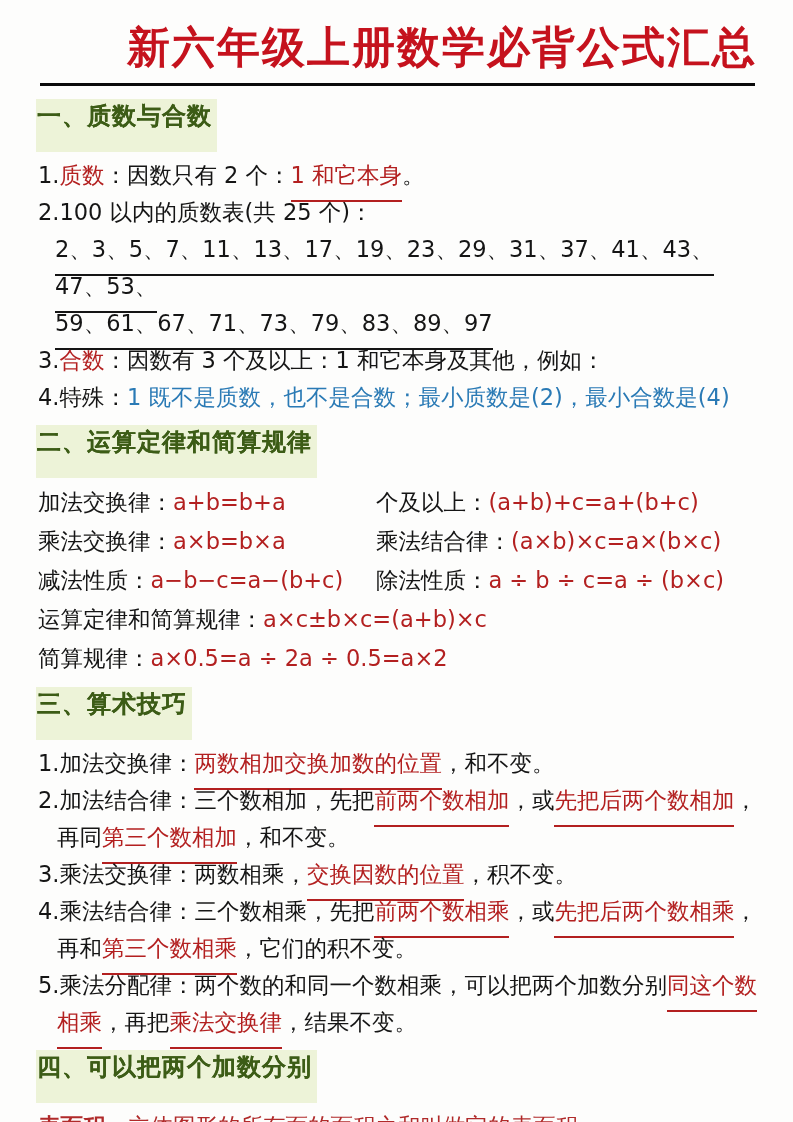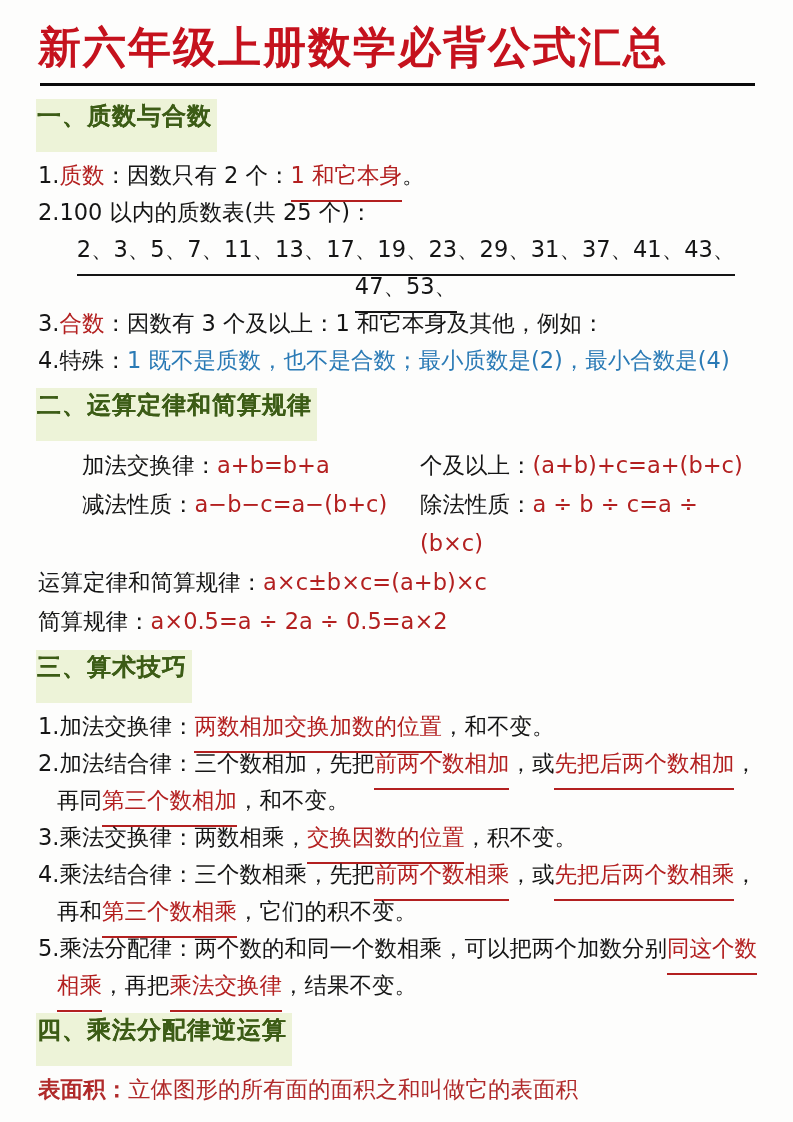--- a/index.html
+++ b/index.html
@@ -9,71 +9,76 @@
   }
   *{box-sizing:border-box;}
   html,body{margin:0;padding:0;}
   body{
     width:793px;height:1122px;background:#fdfdfc;overflow:hidden;
     font-family:"DejaVu Sans","Liberation Sans",sans-serif;
     color:var(--text-black);
   }
   .page{padding:22px 36px 0 38px;}
   .title{
-    text-align:left;font-family:"DejaVu Serif","Liberation Serif",serif;
+    text-align:right;font-family:"DejaVu Serif","Liberation Serif",serif;
     font-weight:bold;font-size:43px;line-height:1.2;color:var(--title-red);
     letter-spacing:2px;margin:0;
   }
   .divider{border:none;border-top:3.5px solid #0a0a0a;margin:9px 2px 4px 2px;}
   .sec-heading{
     display:inline-block;font-size:24px;font-weight:bold;letter-spacing:1px;
     color:var(--heading-green);background:var(--heading-highlight);
     padding:1px 5px 20px 1px;margin:9px 0 5px -2px;
     text-shadow:0 0 .4px var(--heading-green);
   }
   .line{font-size:22.5px;line-height:37px;margin:0;}
-  .indent{padding-left:17px;text-align:center;}
+  .indent{padding-left:17px;}
   .hang{padding-left:19px;text-indent:-19px;}
   .red{color:var(--content-red);}
   .blue{color:var(--note-blue);}
   .darkred{color:var(--surface-red);}
   .bold{font-weight:bold;}
   .u{border-bottom:2px solid currentColor;padding-bottom:12px;}
   .frow{display:flex;font-size:22.5px;line-height:39px;}
-  .fcol-l{width:47%;flex:none;margin-left:44px;}
+  .fcol-l{width:47%;flex:none;}
   .fcol-r{flex:1;}
 </style>
 </head>
 <body>
 
 <main class="page">
 
   <h1 class="title">新六年级上册数学必背公式汇总</h1>
   <hr class="divider">
 
   
   <div class="sec-heading">一、质数与合数</div>
 
   <p class="line"><span>1.</span><span class="red">质数</span><span>：因数只有 2 个：</span><span class="red u">1 和它本身</span><span>。</span></p>
 
   <p class="line">2.100 以内的质数表(共 25 个)：</p>
 
   <p class="line indent"><span class="u">2、3、5、7、11、13、17、19、23、29、31、37、41、43、47、53、</span></p>
+  <p class="line indent"><span class="u">59、61、67、71、73、79、83、89、97</span></p>
 
   <p class="line"><span>3.</span><span class="red">合数</span><span>：因数有 3 个及以上：1 和它本身及其他，例如：</span></p>
 
 
   <p class="line"><span>4.特殊：</span><span class="blue">1 既不是质数，也不是合数；最小质数是(2)，最小合数是(4)</span></p>
 
   
   <div class="sec-heading">二、运算定律和简算规律</div>
 
   <div class="frow">
     <span class="fcol-l"><span>加法交换律：</span><span class="red">a+b=b+a</span></span>
     <span class="fcol-r"><span>个及以上：</span><span class="red">(a+b)+c=a+(b+c)</span></span>
+  </div>
+  <div class="frow">
+    <span class="fcol-l"><span>乘法交换律：</span><span class="red">a×b=b×a</span></span>
+    <span class="fcol-r"><span>乘法结合律：</span><span class="red">(a×b)×c=a×(b×c)</span></span>
   </div>
   <div class="frow">
     <span class="fcol-l"><span>减法性质：</span><span class="red">a−b−c=a−(b+c)</span></span>
     <span class="fcol-r"><span>除法性质：</span><span class="red">a ÷ b ÷ c=a ÷ (b×c)</span></span>
   </div>
 
   <div class="frow">
       <span>运算定律和简算规律：</span>
       <span class="red">a×c±b×c=(a+b)×c</span>
     </div>
@@ -89,17 +94,17 @@
 
   <p class="line hang"><span>2.加法结合律：三个数相加，先把</span><span class="red u">前两个数相加</span><span>，或</span><span class="red u">先把后两个数相加</span><span>，再同</span><span class="red u">第三个数相加</span><span>，和不变。</span></p>
 
   <p class="line hang"><span>3.乘法交换律：两数相乘，</span><span class="red u">交换因数的位置</span><span>，积不变。</span></p>
 
   <p class="line hang"><span>4.乘法结合律：三个数相乘，先把</span><span class="red u">前两个数相乘</span><span>，或</span><span class="red u">先把后两个数相乘</span><span>，再和</span><span class="red u">第三个数相乘</span><span>，它们的积不变。</span></p>
 
   <p class="line hang"><span>5.乘法分配律：两个数的和同一个数相乘，可以把两个加数分别</span><span class="red u">同这个数相乘</span><span>，再把</span><span class="red u">乘法交换律</span><span>，结果不变。</span></p>
 
   
-  <div class="sec-heading">四、乘法分配律逆运算</div>
+  <div class="sec-heading">四、可以把两个加数分别</div>
 
   <p class="line"><span class="darkred bold">表面积：</span><span class="darkred">立体图形的所有面的面积之和叫做它的表面积</span></p>
 
 </main>
 
 </body></html>

